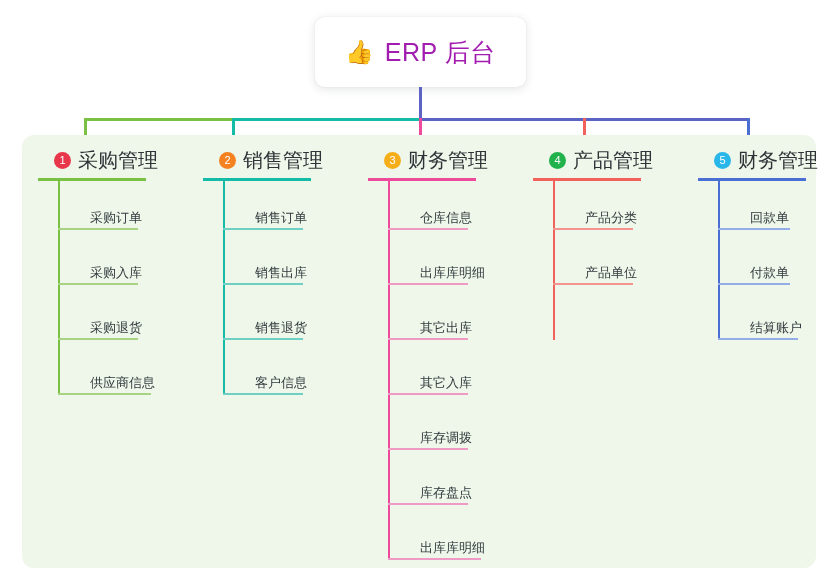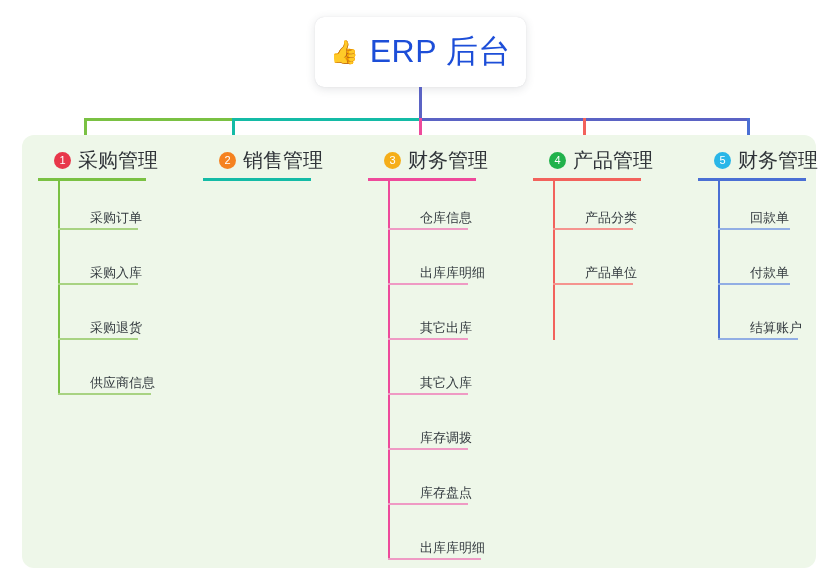--- a/index.html
+++ b/index.html
@@ -18,22 +18,22 @@
     left: 315px; top: 17px;
     width: 211px; height: 70px;
     background: #ffffff;
     border-radius: 9px;
     box-shadow: 0 2px 10px rgba(60,64,80,0.14), 0 0 1px rgba(60,64,80,0.18);
     display: flex; align-items: center; justify-content: center;
     gap: 11px;
   }
   .title-emoji { font-size: 23px; line-height: 1; }
   .title-text {
-    font-size: 32px;
-    color: #1d4ed8;
+    font-size: 25px;
+    color: #a21caf;
     letter-spacing: 0.5px;
     white-space: nowrap;
   }
 
   
   .conn { position: absolute; }
   .v-stem { width: 3px; }
   .h-seg  { height: 3px; }
   .stub   { width: 3px; }
 
@@ -141,20 +141,39 @@
             <div class="leaf-rule" style="width: 93px; background: rgb(168, 211, 130);"></div>
           </div>
         </div>
       </div>
       <div class="col" style="left: 203px;">
         <div class="col-head">
           <span class="badge" style="background: rgb(245, 130, 32);">2</span>
           <span class="col-title">销售管理</span>
         </div>
         <div class="head-rule" style="width: 108px; background: rgb(20, 187, 166);"></div>
+        <div class="leaves">
+          <div class="spine" style="background: rgb(20, 187, 166); height: 214px;"></div>
+          <div class="leaf">
+            <span class="leaf-label">销售订单</span>
+            <div class="leaf-rule" style="width: 80px; background: rgb(111, 207, 195);"></div>
+          </div>
+          <div class="leaf">
+            <span class="leaf-label">销售出库</span>
+            <div class="leaf-rule" style="width: 80px; background: rgb(111, 207, 195);"></div>
+          </div>
+          <div class="leaf">
+            <span class="leaf-label">销售退货</span>
+            <div class="leaf-rule" style="width: 80px; background: rgb(111, 207, 195);"></div>
+          </div>
+          <div class="leaf">
+            <span class="leaf-label">客户信息</span>
+            <div class="leaf-rule" style="width: 80px; background: rgb(111, 207, 195);"></div>
+          </div>
+        </div>
       </div>
       <div class="col" style="left: 368px;">
         <div class="col-head">
           <span class="badge" style="background: rgb(245, 174, 25);">3</span>
           <span class="col-title">财务管理</span>
         </div>
         <div class="head-rule" style="width: 108px; background: rgb(238, 74, 155);"></div>
         <div class="leaves">
           <div class="spine" style="background: rgb(238, 74, 155); height: 379px;"></div>
           <div class="leaf">

